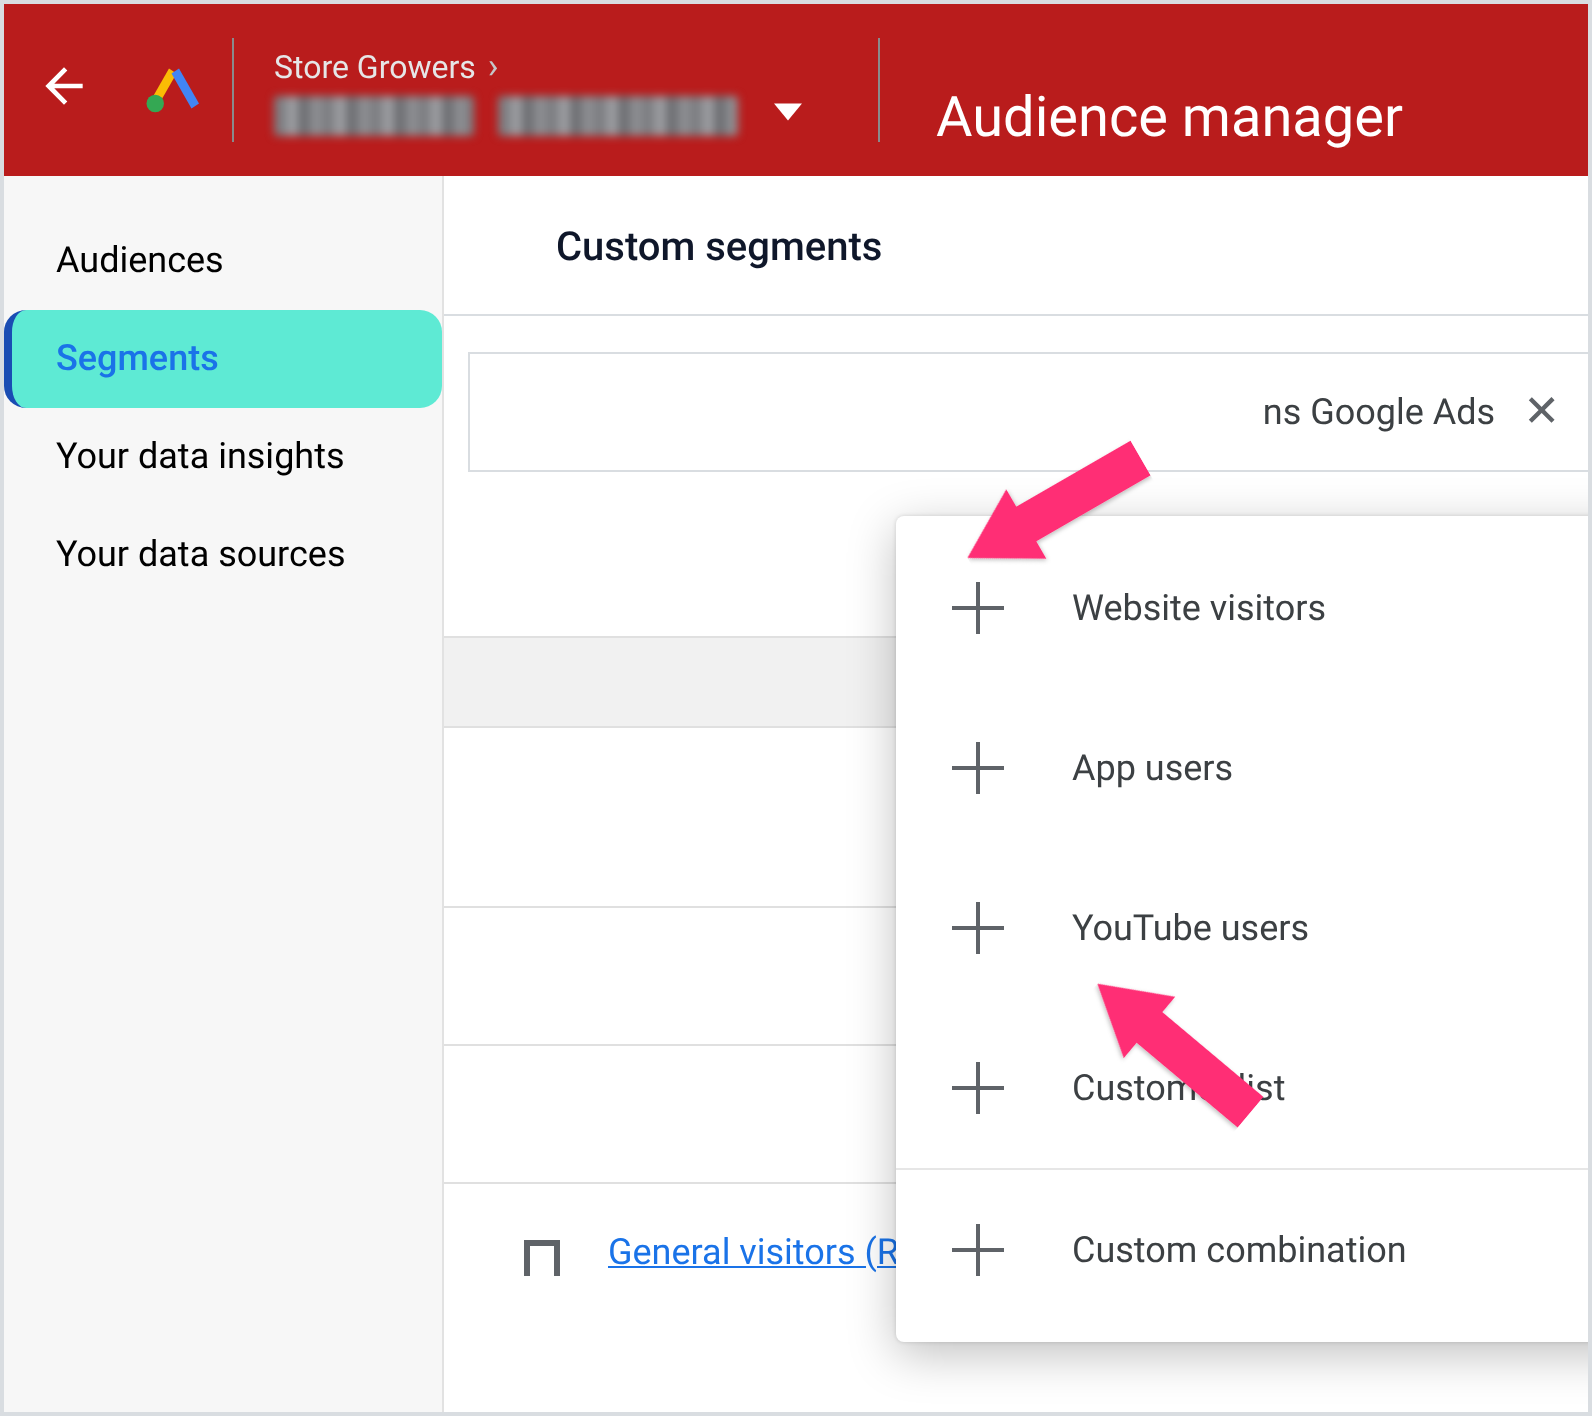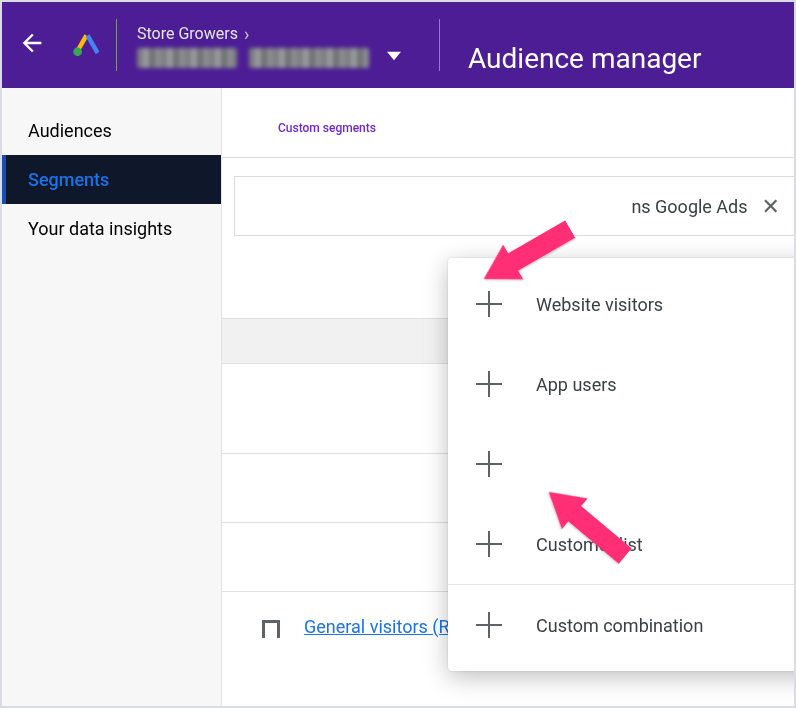--- a/index.html
+++ b/index.html
@@ -1,45 +1,45 @@
 <!DOCTYPE html>
 <html><head>
 <meta charset="utf-8">
 <style>
   * { box-sizing: border-box; }
   html, body { margin:0; padding:0; font-family: Roboto, Arial, sans-serif; background:#fff; }
   #frame { width:796px; height:708px; border:2px solid #d9dde1; position:relative; overflow:hidden; }
 
   
-  .header { background:#4c1d95; height:86px; display:flex; align-items:center; color:#fff; }
+  .header { background:#b91c1c; height:86px; display:flex; align-items:center; color:#fff; }
   .back-arrow { width:60px; text-align:center; }
   .back-arrow svg { width:28px; height:28px; fill:#fff; }
   .logo { width:50px; text-align:center; }
   .vrule { width:1px; height:52px; background:#898a8d; margin:0 10px 0 4px; }
   .acct { flex:0 0 auto; padding:0 10px; }
   .acct-top { font-size:16px; color:#e6e6e7; display:flex; align-items:center; }
   .acct-top .chev { margin-left:6px; font-size:18px; color:#c5c6c8; }
   .acct-bottom { display:flex; align-items:center; margin-top:4px; }
   .blur-block { display:inline-block; background:repeating-linear-gradient(90deg,#7d7e82 0 6px,#9a9b9f 6px 12px,#6f7074 12px 18px,#8c8d91 18px 24px); filter:blur(2px); border-radius:2px; }
   .blur1 { width:100px; height:20px; }
   .blur2 { width:120px; height:20px; margin-left:12px; }
   .dd-caret { margin-left:18px; }
   .dd-caret svg { width:14px; height:14px; fill:#fff; }
   .vrule2 { width:1px; height:52px; background:#898a8d; margin:0 28px 0 28px; }
   .page-title { font-size:28px; color:#fff; font-weight:400;margin-top:26px; }
 
   
   .body { display:flex; height:calc(708px - 86px); }
   .sidebar { width:220px; background:#f7f7f7; border-right:1px solid #e2e2e2; padding-top:18px; }
   .side-item { padding:14px 22px; font-size:18px; color:#000000; cursor:pointer; border-left:4px solid transparent; }
-  .side-item.active { color:#1a73e8; background:#0f172a; border-left:4px solid #1a4db3; font-weight:500; }
+  .side-item.active { color:#1a73e8; background:#5eead4; border-left:4px solid #1a4db3; font-weight:500;border-radius:11px; }
 
   .main { flex:1; position:relative; background:#fff; }
   .tabs { display:flex; border-bottom:1px solid #d9dde1; padding:0 18px 0 40px; height:70px; align-items:flex-end; }
-  .tab { font-size:12px; color:#6d28d9; padding:0 16px 22px 16px; font-weight:500; cursor:pointer; }
+  .tab { font-size:20px; color:#0f172a; padding:0 16px 22px 16px; font-weight:500; cursor:pointer; }
   .tab.active { color:#202124; font-weight:700; position:relative; font-size:21px; }
   .tab.active::after { content:""; position:absolute; left:0; right:0; bottom:-1px; height:4px; background:#1a73e8; }
 
   .filterbar { position:absolute; top:88px; right:0; width:560px; height:60px; border:1px solid #d9dde1; border-right:none; display:flex; align-items:center; justify-content:flex-end; padding:0 14px; font-size:18px; color:#3c4043; }
   .filterbar .x { margin-left:14px; font-size:22px; color:#5f6368; cursor:pointer; }
 
   .seg-header { position:absolute; top:230px; left:0; right:0; height:46px; background:#f1f1f1; border-top:1px solid #e0e0e0; border-bottom:1px solid #e0e0e0; }
 
   .rows { position:absolute; top:276px; left:0; right:0; }
   .row { border-bottom:1px solid #e0e0e0; padding:16px 0 26px 46px; }
@@ -97,20 +97,21 @@
     </div>
     <div class="vrule2"></div>
     <div class="page-title">Audience manager</div>
   </div>
 
   <div class="body">
     <div class="sidebar">
       <div class="side-item">Audiences</div>
       <div class="side-item active">Segments</div>
       <div class="side-item">Your data insights</div>
+      <div class="side-item">Your data sources</div>
     </div>
 
     <div class="main">
       <div class="tabs">
         <div class="tab">Custom segments</div>
       </div>
 
       <div class="filterbar">
         <span>ns Google Ads</span>
         <span class="x">✕</span>
@@ -139,20 +140,21 @@
         <div class="menu-item">
           <span class="plus"></span>
           <span>Website visitors</span>
         </div>
         <div class="menu-item">
           <span class="plus"></span>
           <span>App users</span>
         </div>
         <div class="menu-item">
           <span class="plus"></span>
+          <span>YouTube users</span>
         </div>
         <div class="menu-item">
           <span class="plus"></span>
           <span>Customer list</span>
         </div>
         <div class="menu-sep"></div>
         <div class="menu-item">
           <span class="plus"></span>
           <span>Custom combination</span>
         </div>

